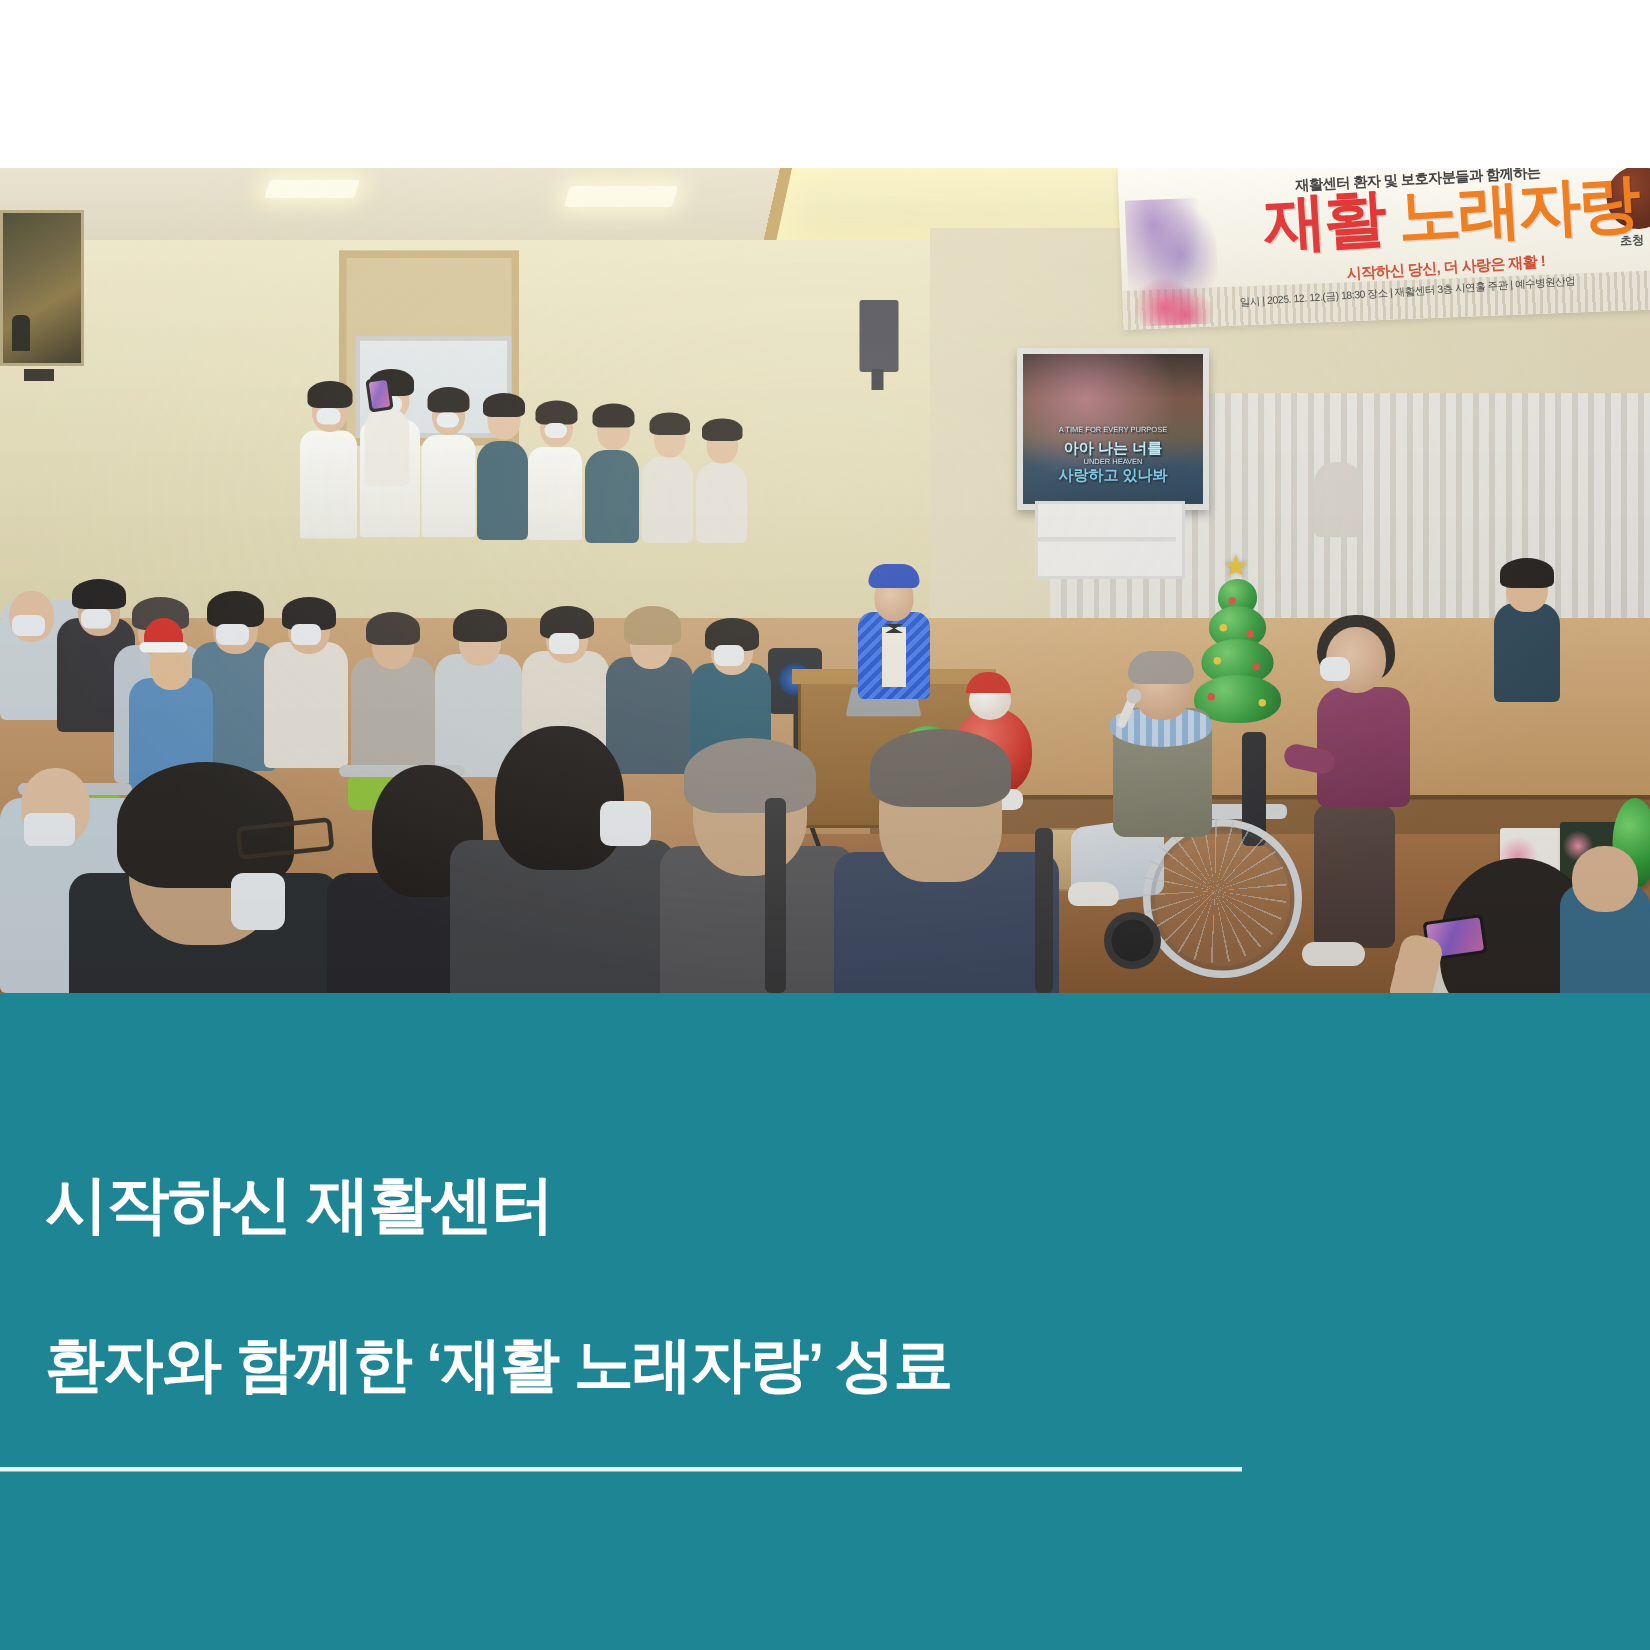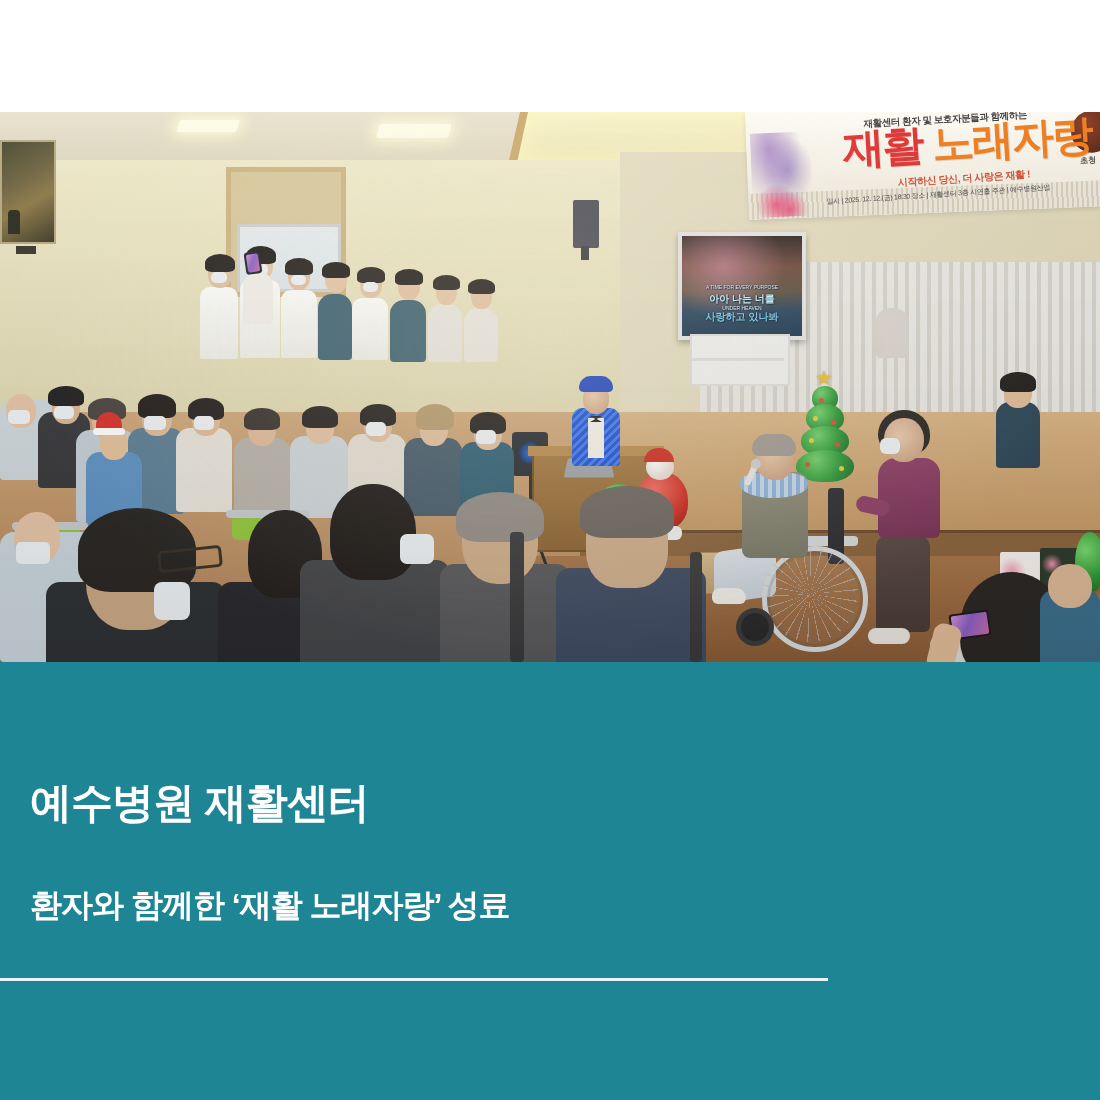--- a/index.html
+++ b/index.html
@@ -765,21 +765,21 @@
     font-weight: 900;
     letter-spacing: -1px;
     line-height: 1.1;
     white-space: nowrap;
   }
   .caption-sub {
     position: absolute;
     left: 30px;
     top: 226px;
     color: #ffffff;
-    font-size: 32px;
+    font-size: 40px;
     font-weight: 900;
     letter-spacing: -1px;
     line-height: 1.1;
     white-space: nowrap;
   }
   .caption-rule {
     position: absolute;
     left: 0;
     top: 316px;
     width: 828px;
@@ -1039,18 +1039,18 @@
         <div class="banner-slogan">시작하신 당신, 더 사랑은 재활 !</div>
         <div class="banner-info">일시 | 2025. 12. 12.(금) 18:30   장소 | 재활센터 3층 시연홀   주관 | 예수병원산업</div>
         <div class="banner-right">초청</div>
       </div>
 
       <div class="photo-grain"></div>
     </div>
   </div>
 
   <div class="caption">
-    <div class="caption-title">예수병원 재활센터</div>
+    <div class="caption-title">시작하신 재활센터</div>
     <div class="caption-sub">환자와 함께한 ‘재활 노래자랑’ 성료</div>
     <div class="caption-rule"></div>
   </div>
 
 </div>
 
 </body></html>

